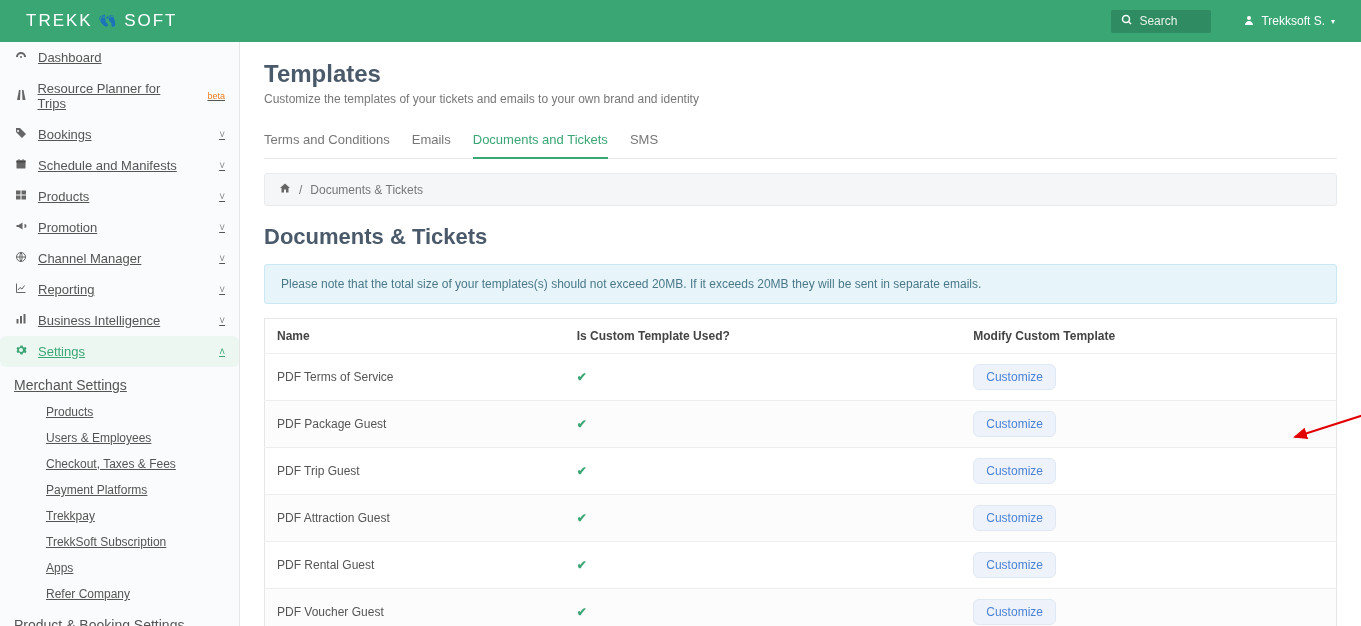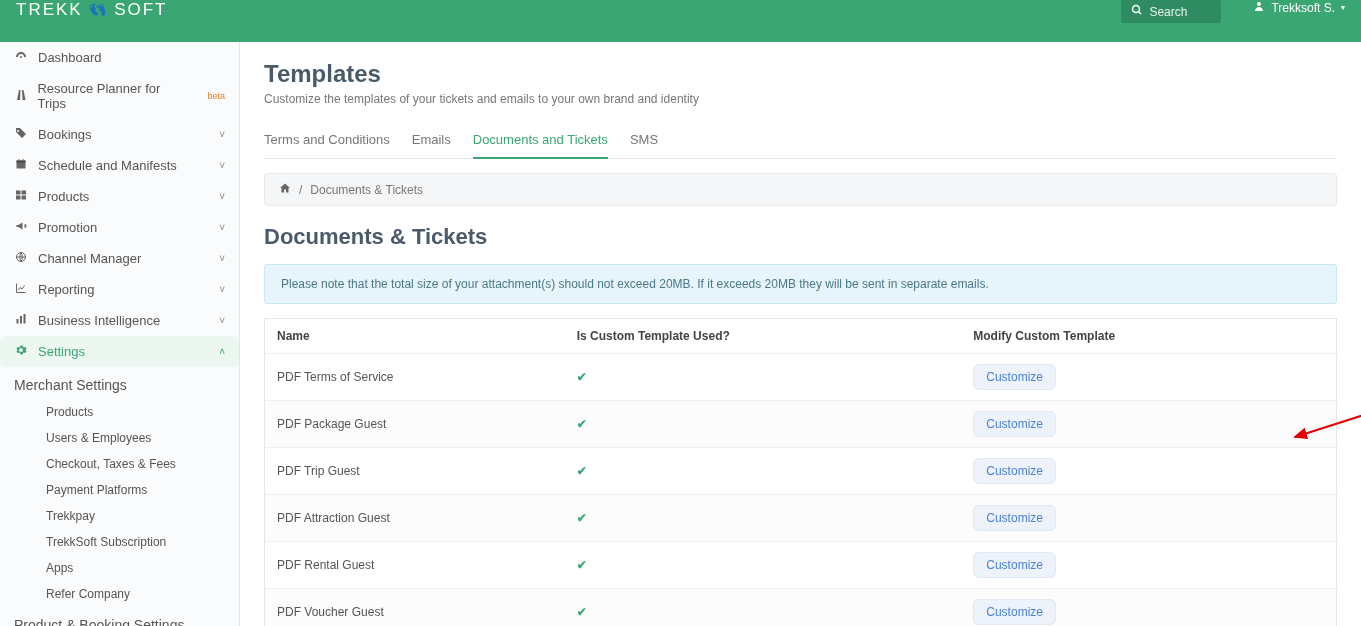--- a/index.html
+++ b/index.html
@@ -1,27 +1,27 @@
 <!DOCTYPE html>
 <html><head>
 <meta charset="utf-8">
 <style>
 * { box-sizing: border-box; margin: 0; padding: 0; }
 body { font-family: "Helvetica Neue", Helvetica, Arial, sans-serif; font-size: 13px; color: #555; background: #fff; }
-.header { background: #3aa674; height: 42px; display: flex; align-items: flex-start; padding: 0 16px; color: #fff; }
+.header { background: #3aa674; height: 42px; display: flex; align-items: center; padding: 0 26px; color: #fff; }
 .logo { font-size: 17px; font-weight: 500; letter-spacing: 2px; display: flex; align-items: center; gap: 6px; }
 .logo-icon { font-size: 14px; opacity: 0.85; transform: rotate(-25deg); }
 .header-spacer { flex: 1; }
 .search-box { background: #2f8b61; border-radius: 2px; padding: 4px 10px; display: flex; align-items: center; gap: 6px; margin-right: 32px; width: 100px; color: #fff; }
 .search-box input { background: transparent; border: none; color: #fff; font-size: 12px; width: 60px; outline: none; }
 .search-box input::placeholder { color: #e8f3ec; }
 .user-menu { display: flex; align-items: center; gap: 6px; font-size: 12px; cursor: pointer; }
 .layout { display: flex; min-height: calc(100vh - 42px); }
 .sidebar { width: 240px; background: #fafbfc; border-right: 1px solid #e6e6e6; }
-.side-item, .side-sub, .side-group-title { display: flex; align-items: center; padding: 8px 14px; font-size: 13px; color: #555; cursor: pointer; }
+.side-item, .side-sub, .side-group-title { display: flex; align-items: center; padding: 8px 14px; font-size: 13px; color: #555; cursor: pointer; text-decoration: underline; }
 .side-item { justify-content: space-between; }
 .side-item-left { display: flex; align-items: center; gap: 10px; }
 .side-icon { width: 14px; text-align: center; font-size: 12px; color: #666; }
 .chev { font-size: 10px; color: #888; }
 .side-item.active { background: #ecf7f1; color: #3aa674; border-radius: 6px; }
 .side-item.active .side-icon, .side-item.active .chev { color: #3aa674; }
 .beta { color: #e67e22; font-size: 9px; vertical-align: super; margin-left: 4px; padding-left: 7px; }
 .side-group-title { font-size: 14px; color: #555; padding: 10px 14px 6px 14px; cursor: default; }
 .side-sub { padding: 6px 14px 6px 46px; font-size: 12px; color: #555; }
 .side-sub.active { color: #3aa674; border-right: 3px solid #3aa674; }
@@ -204,21 +204,21 @@
         <svg width="12" height="12" viewBox="0 0 24 24" fill="#666">
             <path d="M12 3l10 9h-3v9h-5v-6h-4v6H5v-9H2z"></path>
           </svg>
       </span>
       <span>/</span>
       <span>Documents &amp; Tickets</span>
     </div>
 
     <h2 class="section-title">Documents &amp; Tickets</h2>
 
-    <div class="notice">Please note that the total size of your attachment(s) should not exceed 20MB. If it exceeds 20MB they will be sent in separate emails.</div>
+    <div class="notice">Please note that the total size of your templates(s) should not exceed 20MB. If it exceeds 20MB they will be sent in separate emails.</div>
 
     <table>
       <thead>
         <tr>
           <th style="width:28%;">Name</th>
           <th style="width:37%;">Is Custom Template Used?</th>
           <th>Modify Custom Template</th>
         </tr>
       </thead>
       <tbody id="tbody">

